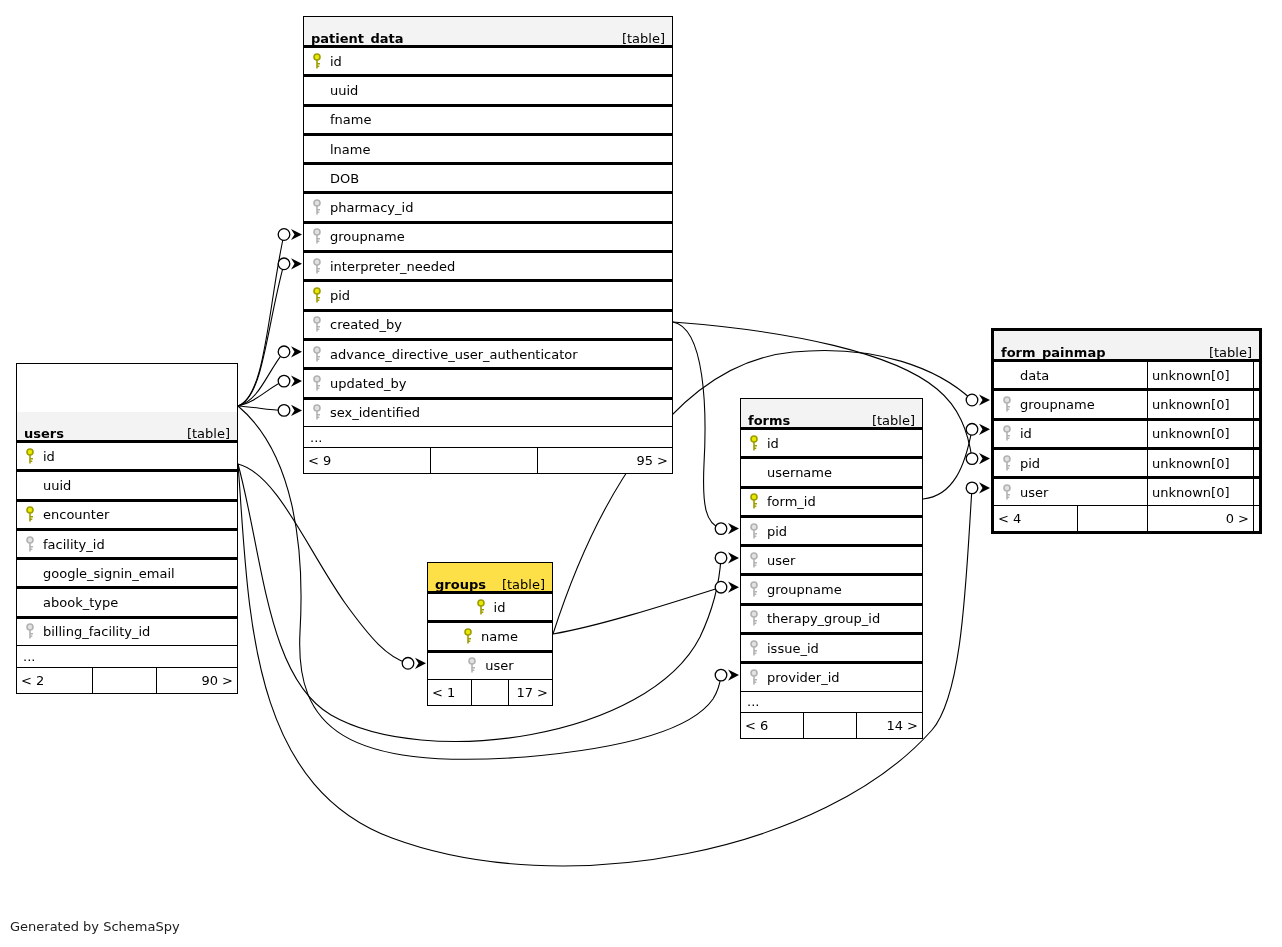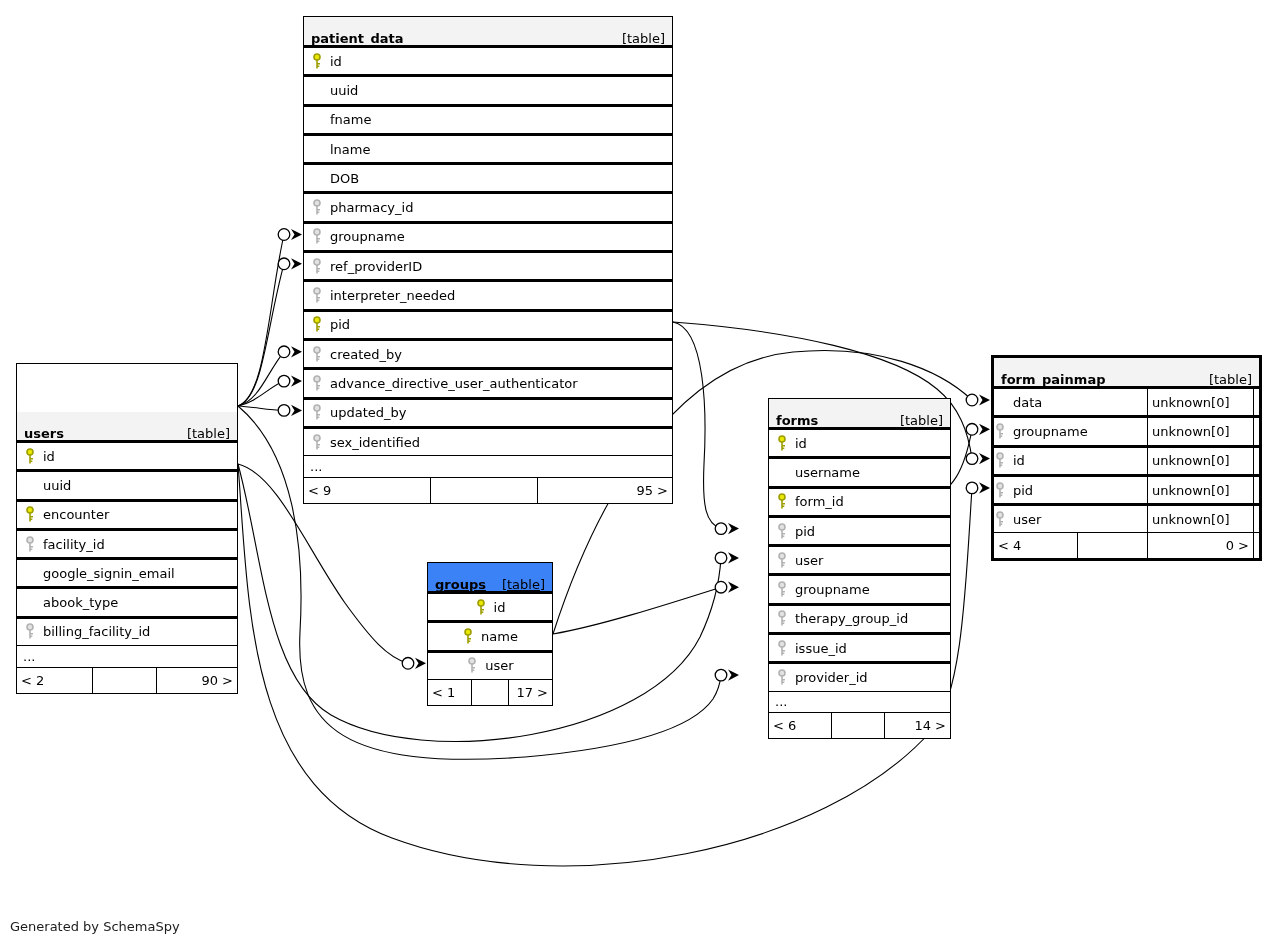--- a/index.html
+++ b/index.html
@@ -6,21 +6,21 @@
   #stage {
     position:relative; width:1282px; height:947px; background:#ffffff;
     font-family:"DejaVu Sans","Liberation Sans",sans-serif; color:#000;
     overflow:hidden;
   }
   #edge-layer { position:absolute; left:0; top:0; width:1282px; height:947px; }
   .db-table {
     position:absolute; background:#fff; border:1.4px solid #000;
     box-sizing:border-box; font-size:13px; line-height:1;
   }
-  .db-table.emph { border-width:3px;margin-top:27px; }
+  .db-table.emph { border-width:3px; }
   .tbl-header {
     height:28px; display:flex; align-items:flex-end; justify-content:space-between;
     background:#f3f3f3; padding:0 7px; box-sizing:border-box;
   }
   .tbl-name { font-weight:bold; }
   .tbl-tag { font-weight:normal; }
   .tbl-row {
     height:29.3px; display:flex; align-items:center; gap:7px;
     border-top:3px solid #000000; padding-left:7px; box-sizing:border-box;
   }
@@ -32,21 +32,21 @@
     height:21.5px; border-top:1px solid #000; display:flex; align-items:center;
     padding-left:6px; box-sizing:border-box;
   }
   .tbl-footer { height:26px; border-top:1px solid #000; display:flex; box-sizing:border-box; }
   .fcell { display:flex; align-items:center; box-sizing:border-box; overflow:hidden; }
   .fcell.bl { border-left:1px solid #000; }
   .fcell .ftext { padding:0 4px; white-space:nowrap; }
   .fcell.right { justify-content:flex-end; }
   
   .emph .tbl-row { padding-left:0; gap:0; }
-  .name-cell { flex:0 0 153px; display:flex; align-items:center; gap:7px; box-sizing:border-box; height:100%; }
+  .name-cell { flex:0 0 153px; display:flex; align-items:center; gap:7px; padding-left:7px; box-sizing:border-box; height:100%; }
   .type-cell { flex:0 0 106px; border-left:1px solid #000; display:flex; align-items:center; padding-left:4px; box-sizing:border-box; height:100%; white-space:nowrap; }
   .strip-cell { flex:1 1 auto; border-left:1px solid #000; height:100%; }
   #caption {
     position:absolute; left:10px; top:919px; font-size:13px; color:#1c1c1c;
   }
 </style>
 </head>
 <body>
 <div id="stage">
 
@@ -165,27 +165,20 @@
           <circle cx="6" cy="4" r="3" fill="#e2e2e2" stroke="#b2b2b2" stroke-width="1.6"></circle>
           <path d="M6 7 L6 15.5 M6 10.8 L9 10.8 M6 13.3 L8.3 13.3" stroke="#b2b2b2" stroke-width="1.6" fill="none"></path>
         </svg>
         <span class="col-label">groupname</span>
       </div>
       <div class="tbl-row">
         <svg width="12" height="17" viewBox="0 0 12 17" class="key-icon">
           <circle cx="6" cy="4" r="3" fill="#e2e2e2" stroke="#b2b2b2" stroke-width="1.6"></circle>
           <path d="M6 7 L6 15.5 M6 10.8 L9 10.8 M6 13.3 L8.3 13.3" stroke="#b2b2b2" stroke-width="1.6" fill="none"></path>
         </svg>
-        <span class="col-label">ref_providerID</span>
-      </div>
-      <div class="tbl-row">
-        <svg width="12" height="17" viewBox="0 0 12 17" class="key-icon">
-          <circle cx="6" cy="4" r="3" fill="#e2e2e2" stroke="#b2b2b2" stroke-width="1.6"></circle>
-          <path d="M6 7 L6 15.5 M6 10.8 L9 10.8 M6 13.3 L8.3 13.3" stroke="#b2b2b2" stroke-width="1.6" fill="none"></path>
-        </svg>
         <span class="col-label">interpreter_needed</span>
       </div>
       <div class="tbl-row">
         <svg width="12" height="17" viewBox="0 0 12 17" class="key-icon">
           <circle cx="6" cy="4" r="3" fill="#e8e800" stroke="#9d9d00" stroke-width="1.6"></circle>
           <path d="M6 7 L6 15.5 M6 10.8 L9 10.8 M6 13.3 L8.3 13.3" stroke="#9d9d00" stroke-width="1.6" fill="none"></path>
         </svg>
         <span class="col-label">pid</span>
       </div>
       <div class="tbl-row">
@@ -281,21 +274,21 @@
         </div>
         <div class="fcell bl" style="flex: 0 0 64px;">
           <span class="ftext"></span>
         </div>
         <div class="fcell bl right" style="flex: 1 1 auto;">
           <span class="ftext">90 &gt;</span>
         </div>
       </div>
     </div>
     <div class="db-table centered" style="left: 427px; top: 562px; width: 126px;">
-      <div class="tbl-header" style="background: #3b82f6; text-decoration: underline;">
+      <div class="tbl-header" style="background: #fde047;">
         <span class="tbl-name">groups</span>
         <span class="tbl-tag">[table]</span>
       </div>
       <div class="tbl-row">
         <svg width="12" height="17" viewBox="0 0 12 17" class="key-icon">
           <circle cx="6" cy="4" r="3" fill="#e8e800" stroke="#9d9d00" stroke-width="1.6"></circle>
           <path d="M6 7 L6 15.5 M6 10.8 L9 10.8 M6 13.3 L8.3 13.3" stroke="#9d9d00" stroke-width="1.6" fill="none"></path>
         </svg>
         <span class="col-label">id</span>
       </div>
@@ -318,21 +311,21 @@
           <span class="ftext">&lt; 1</span>
         </div>
         <div class="fcell bl" style="flex: 0 0 37px;">
           <span class="ftext"></span>
         </div>
         <div class="fcell bl right" style="flex: 1 1 auto;">
           <span class="ftext">17 &gt;</span>
         </div>
       </div>
     </div>
-    <div class="db-table" style="left: 768px; top: 398px; width: 183px;">
+    <div class="db-table" style="left: 740px; top: 398px; width: 183px;">
       <div class="tbl-header" style="background: rgb(243, 243, 243);">
         <span class="tbl-name">forms</span>
         <span class="tbl-tag">[table]</span>
       </div>
       <div class="tbl-row">
         <svg width="12" height="17" viewBox="0 0 12 17" class="key-icon">
           <circle cx="6" cy="4" r="3" fill="#e8e800" stroke="#9d9d00" stroke-width="1.6"></circle>
           <path d="M6 7 L6 15.5 M6 10.8 L9 10.8 M6 13.3 L8.3 13.3" stroke="#9d9d00" stroke-width="1.6" fill="none"></path>
         </svg>
         <span class="col-label">id</span>

